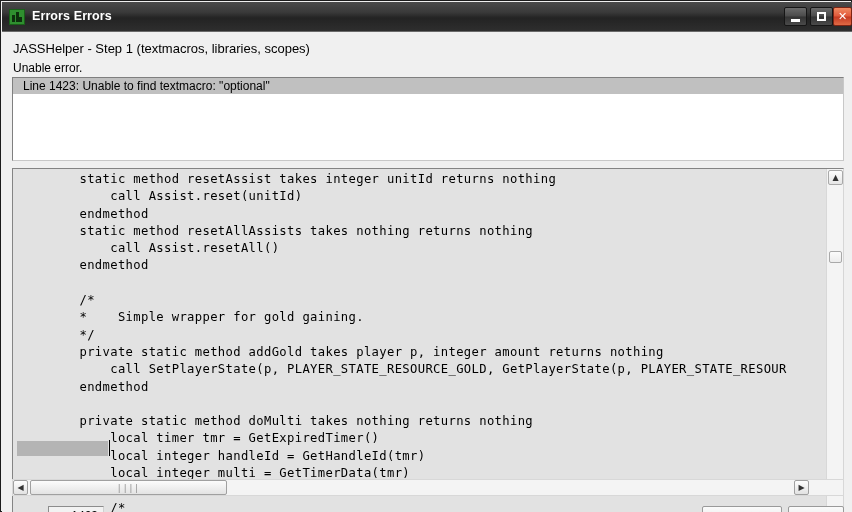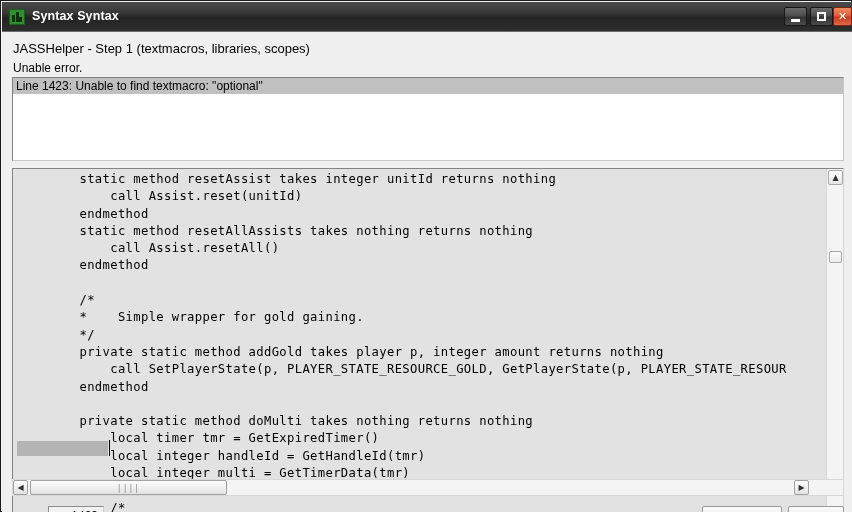--- a/index.html
+++ b/index.html
@@ -136,21 +136,21 @@
     border-right-color: #c8c8c8;
     border-bottom-color: #c8c8c8;
     box-sizing: border-box;
     overflow: hidden;
   }
   .error-row {
     height: 16px;
     line-height: 16px;
     font-size: 12px;
     color: #000000;
-    padding-left: 3px;
+    padding-left: 10px;
     white-space: nowrap;
   }
   .error-row.selected {
     background: #c0c0c0;
   }
 
   
   #code-pane {
     position: absolute;
     left: 10px; top: 136px;
@@ -313,21 +313,21 @@
 <body>
 
 <div id="window">
 
   <div id="titlebar">
     <div id="app-icon">
       <div class="g1"></div>
         <div class="g2"></div>
         <div class="g3"></div>
     </div>
-    <div id="title-text">Syntax Syntax</div>
+    <div id="title-text">Errors Errors</div>
 
     <div class="winbtn" id="btn-min">
       <div id="min-mark"></div>
     </div>
     <div class="winbtn" id="btn-max">
       <div id="max-mark"></div>
     </div>
     <div class="winbtn" id="btn-close">
       <div class="glyph">✕</div>
     </div>

